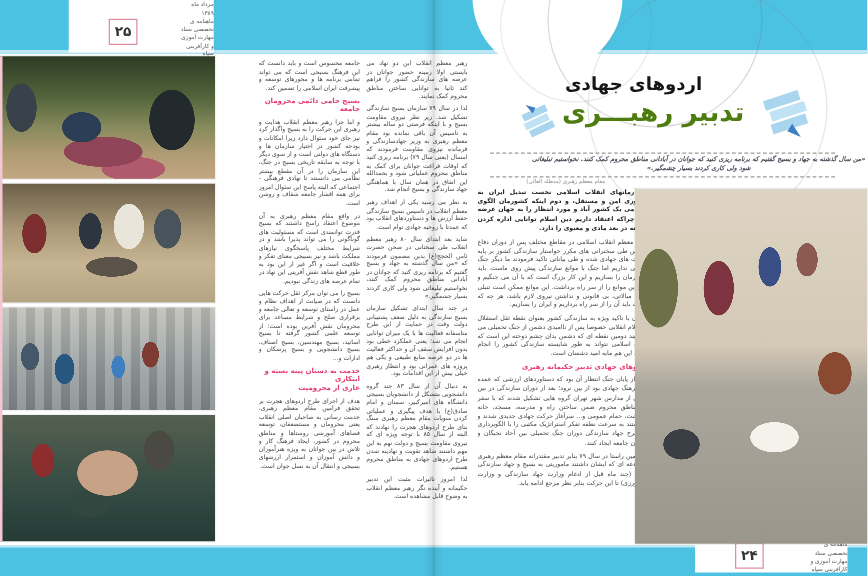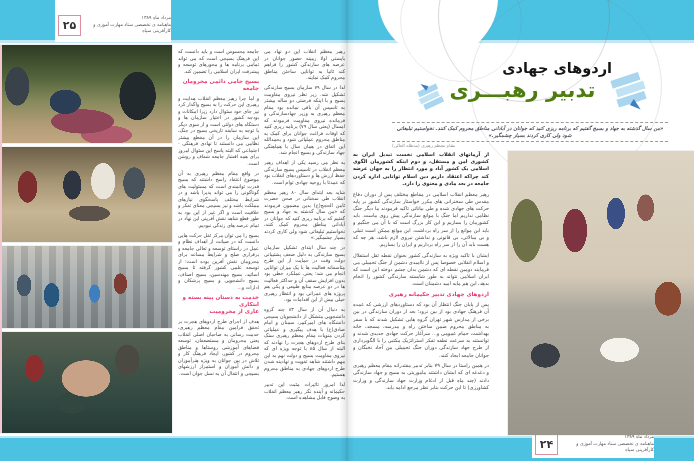--- a/index.html
+++ b/index.html
@@ -2,37 +2,37 @@
 <html lang="fa"><head>
 <meta charset="utf-8">
 <style>
   html,body{margin:0;padding:0;}
   body{
     width:694px;height:461px;position:relative;overflow:hidden;
     background:#ffffff;font-family:"DejaVu Sans",sans-serif;
     -webkit-text-size-adjust:none;
   }
   .abs{position:absolute;}
-  .fa{direction:rtl;unicode-bidi:embed;}
+  .fa{direction:rtl;unicode-bidi:embed;margin-left:29px;}
 
   
   .band-top{left:0;top:0;width:694px;height:40px;background:#4cc2e2;border-bottom:3px solid #bfe7f3;z-index:1;}
   .band-bottom{left:0;top:436px;width:694px;height:25px;background:#4cc2e2;border-top:2px solid #bfe7f3;z-index:1;}
   .band-notch{left:378px;top:-62px;width:120px;height:120px;border-radius:50%;background:#fff;z-index:2;}
 
   
   .deco{border-radius:50%;border:1px solid rgba(120,120,130,.28);z-index:3;pointer-events:none;}
   .deco1{left:438px;top:-70px;width:170px;height:170px;}
   .deco2{left:470px;top:-10px;width:190px;height:190px;border-color:rgba(120,120,130,.18);}
   .deco3{left:400px;top:-40px;width:120px;height:120px;border-color:rgba(120,120,130,.15);}
 
   
   .cutout{background:#fff;display:flex;align-items:center;gap:3px;z-index:4;padding-left:3px;box-sizing:border-box;}
   .cut-top{left:55px;top:0;width:116px;height:42px;padding-top:8px;}
-  .cut-bottom{left:532px;top:430px;width:122px;height:28px;}
+  .cut-bottom{left:556px;top:430px;width:122px;height:28px;}
   .pagenum-box{width:21px;height:19px;border:1px solid #dd8f9e;display:flex;align-items:center;justify-content:center;
     font-size:11px;font-weight:bold;color:#333;flex:0 0 auto;background:#fff;}
   .mast-text{font-size:4.6px;line-height:6.5px;color:#555;text-align:right;flex:1;}
 
   
   .photo{left:0;width:172px;overflow:hidden;outline:1px solid rgba(0,0,0,.06);z-index:5;}
   .photo-strip-edge{left:0;top:45px;width:2px;height:388px;background:#f3c7d2;z-index:6;}
   .ph1{top:45px;height:98px;background:
     radial-gradient(ellipse 30px 40px at 80% 52%, #232a2e 0 60%, transparent 61%),
     radial-gradient(ellipse 20px 32px at 10% 42%, #39414a 0 60%, transparent 61%),
@@ -63,21 +63,21 @@
 
   
   .col{top:48px;height:386px;overflow:hidden;z-index:5;color:#434343;
     font-size:4.9px;line-height:6.5px;text-align:justify;}
   .col p{margin:0 0 3.5px 0;}
   .col-inner{left:178px;width:81px;}
   .col-outer{left:264px;width:81px;}
   .redhead{color:#e73a6e;font-weight:bold;font-size:5.6px;line-height:7px;margin:1px 0 3px 0;text-align:right;}
 
   
-  .kicker{right:82px;top:60px;width:160px;text-align:right;font-weight:bold;font-size:14.5px;color:#151515;z-index:5;}
+  .kicker{right:82px;top:60px;width:160px;text-align:left;font-weight:bold;font-size:14.5px;color:#151515;z-index:5;}
   .main-title{right:84px;top:78px;width:175px;text-align:center;font-weight:bold;font-size:21px;color:#4d7c0f;z-index:5;}
   .logo{z-index:5;}
   .logo-big{left:608px;top:68px;width:44px;height:46px;transform:rotate(-18deg);}
   .logo-small{left:414px;top:80px;width:31px;height:32px;transform:rotate(155deg);}
 
   
   .dash{left:392px;width:276px;border-top:1px dashed #9a9a9a;z-index:5;}
   .dash1{top:122px;}
   .dash2{top:141px;}
   .quote{left:392px;top:125px;width:276px;text-align:center;font-size:5.1px;line-height:7px;

